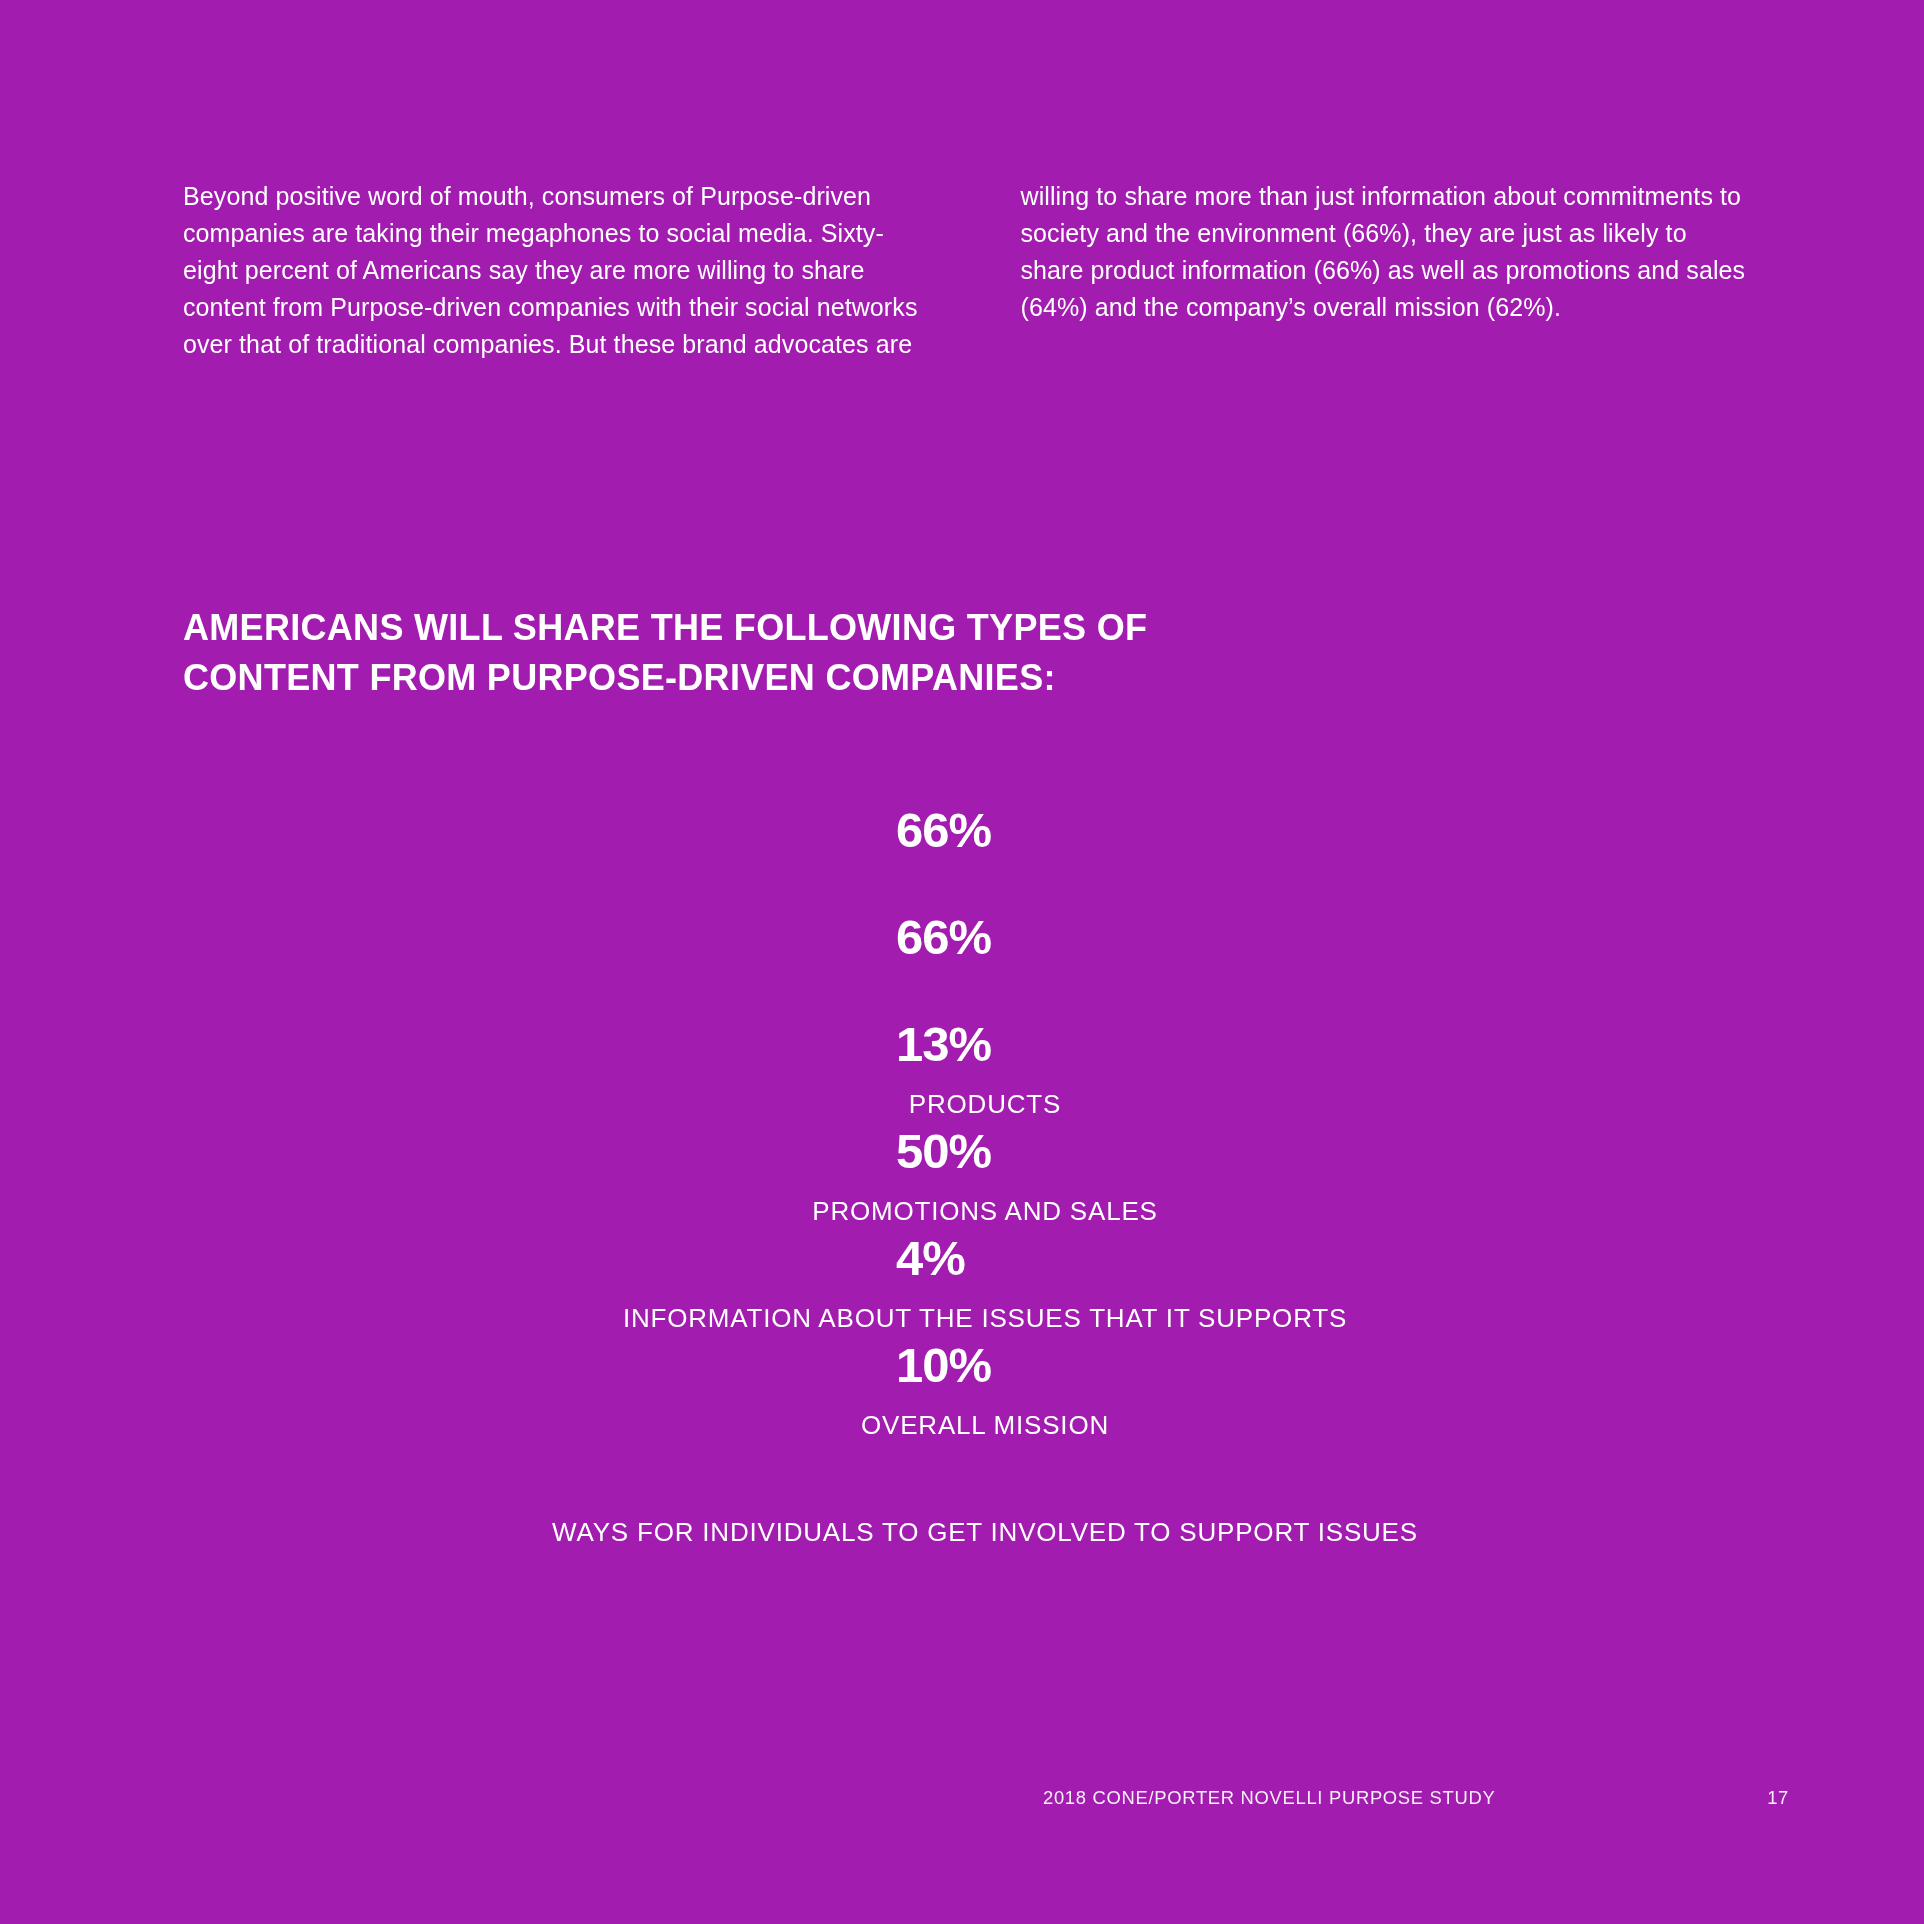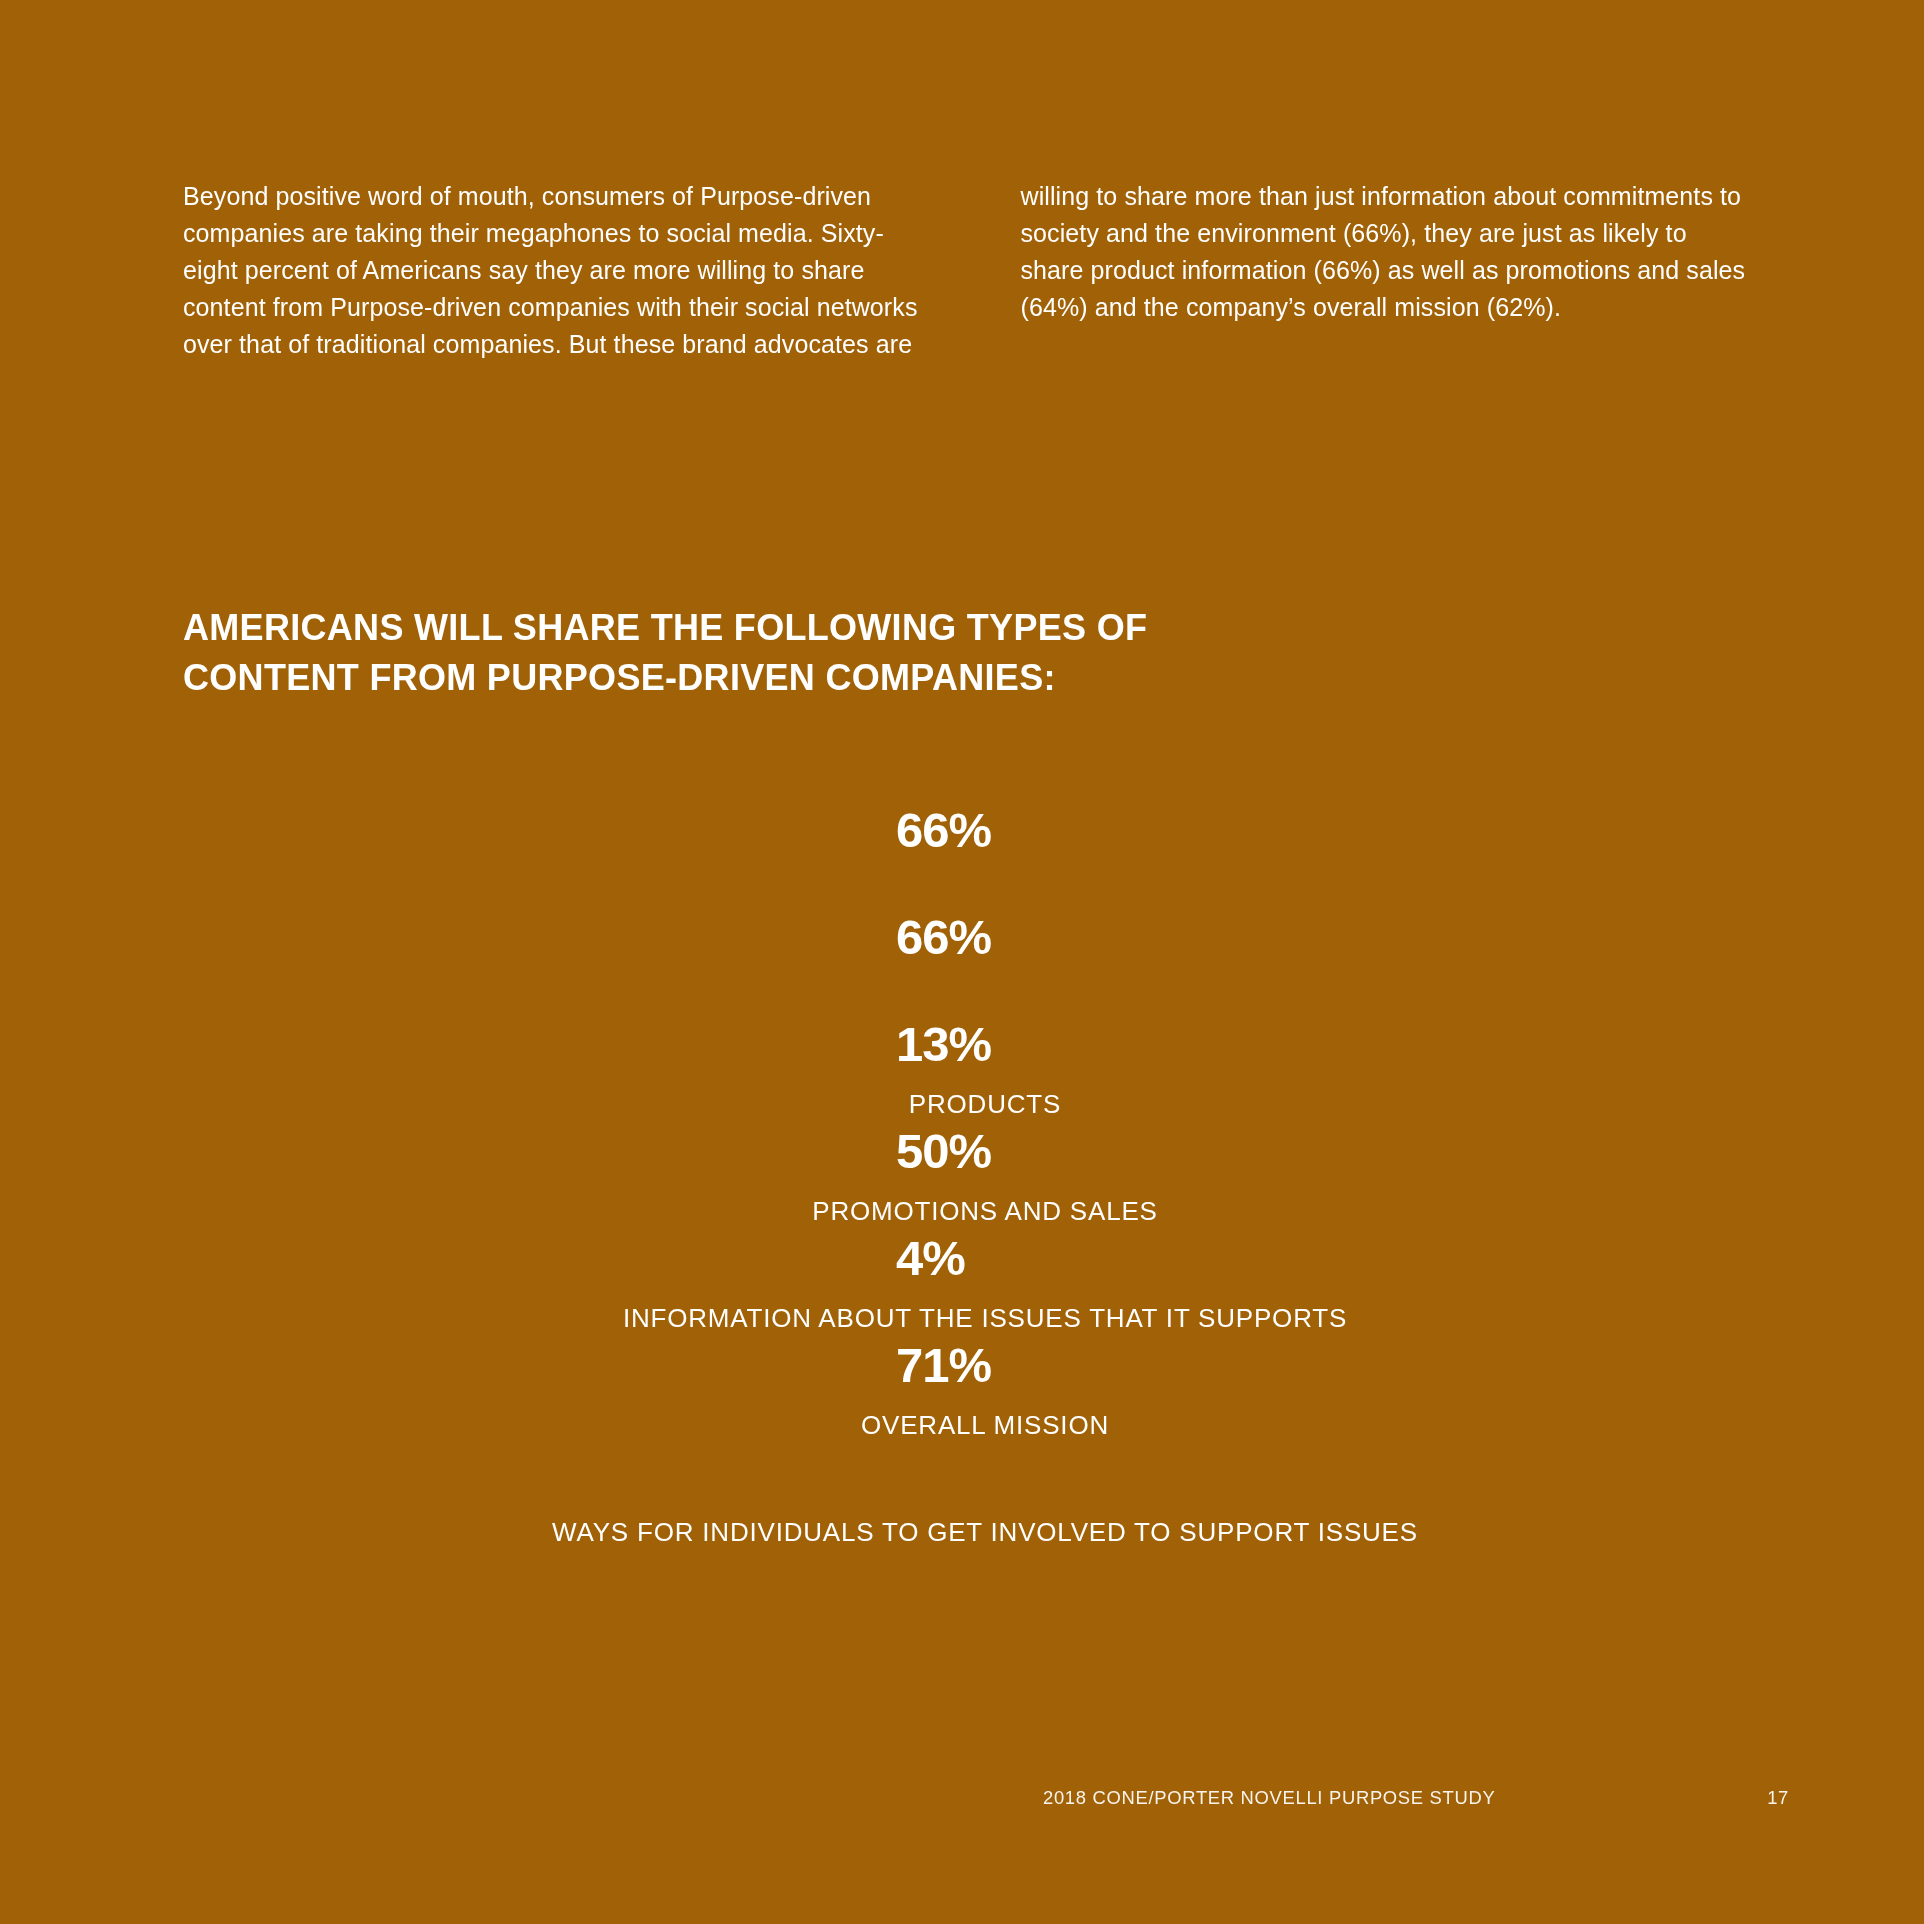--- a/index.html
+++ b/index.html
@@ -13,21 +13,21 @@
     font-family: "Liberation Sans", sans-serif;
     -webkit-font-smoothing: antialiased;
     overflow: hidden;
     position: relative;
   }
 
   .page {
     position: relative;
     width: 1925px;
     height: 1925px;
-    background: #a16207;
+    background: #a21caf;
   }
 
   
   .intro {
     position: absolute;
     left: 183px;
     top: 178px;
     width: 1572px;
     display: flex;
     gap: 103px;
@@ -156,21 +156,21 @@
     </div>
     <div class="stat-row">
       <div class="stat-value">50%</div>
       <div class="stat-label">INFORMATION ABOUT THE ISSUES THAT IT SUPPORTS</div>
     </div>
     <div class="stat-row">
       <div class="stat-value">4%</div>
       <div class="stat-label">OVERALL MISSION</div>
     </div>
     <div class="stat-row">
-      <div class="stat-value">71%</div>
+      <div class="stat-value">10%</div>
       <div class="stat-label">WAYS FOR INDIVIDUALS TO GET INVOLVED TO SUPPORT ISSUES</div>
     </div>
   </div>
 
   <div class="footer">
     <span class="footer-source">2018 CONE/PORTER NOVELLI PURPOSE STUDY</span>
     <span class="footer-page">17</span>
   </div>
 
 </div>

